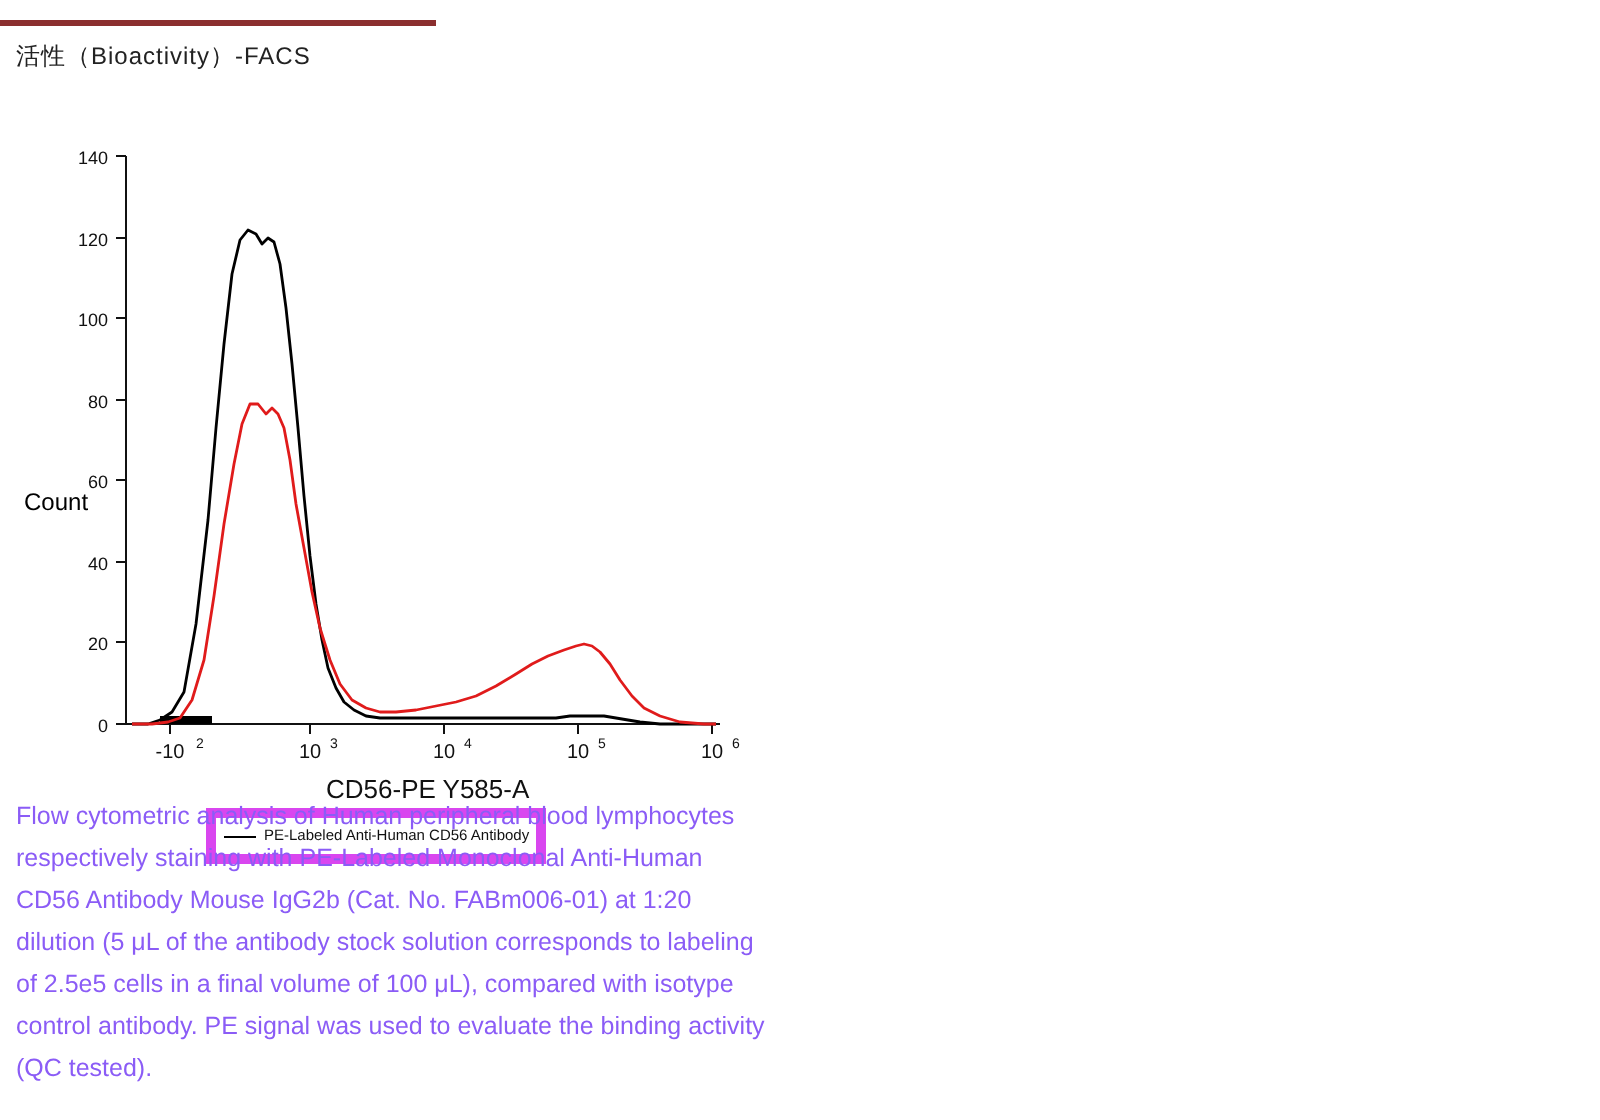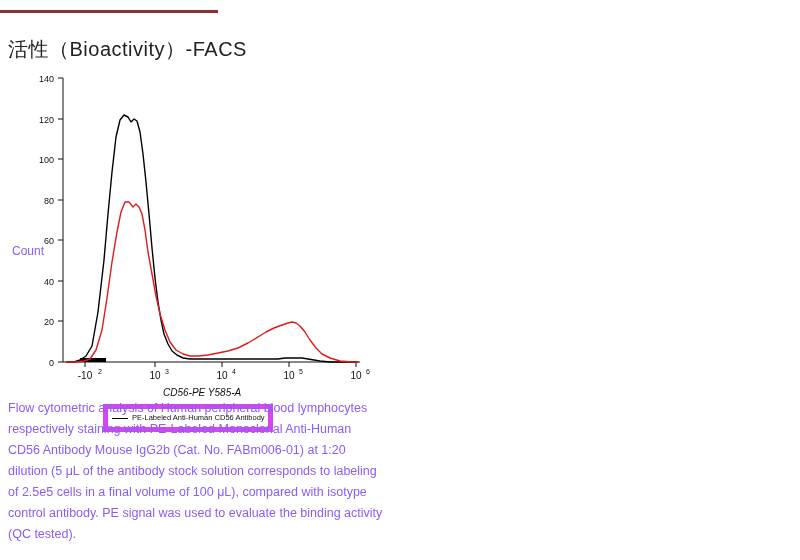--- a/index.html
+++ b/index.html
@@ -19,47 +19,46 @@
     position: absolute;
     left: 0;
     top: 10px;
     width: 218px;
     height: 3px;
     background: #8b2f2f;
   }
   .section-title {
     position: absolute;
     left: 8px;
-    top: 36px;
-    font-size: 20px;
+    top: 20px;
+    font-size: 12px;
     color: #222222;
     letter-spacing: 0.5px;
     text-align: right;
   }
   .chart-area {
     position: absolute;
     left: 0;
     top: 62px;
     width: 420px;
     height: 320px;
   }
   .y-axis-label {
     position: absolute;
     left: 12px;
     top: 182px;
     font-size: 12px;
-    color: #8b5cf6;
+    color: #000000;
   }
   .x-axis-label {
     position: absolute;
     left: 163px;
     top: 325px;
-    font-size: 10px;
+    font-size: 13px;
     color: #111111;
-    font-style: italic;
   }
   .legend-box {
     position: absolute;
     left: 103px;
     top: 342px;
     width: 170px;
     border: 5px solid #d946ef;
     background: #ffffff;
     padding: 3px 4px;
     box-sizing: border-box;

